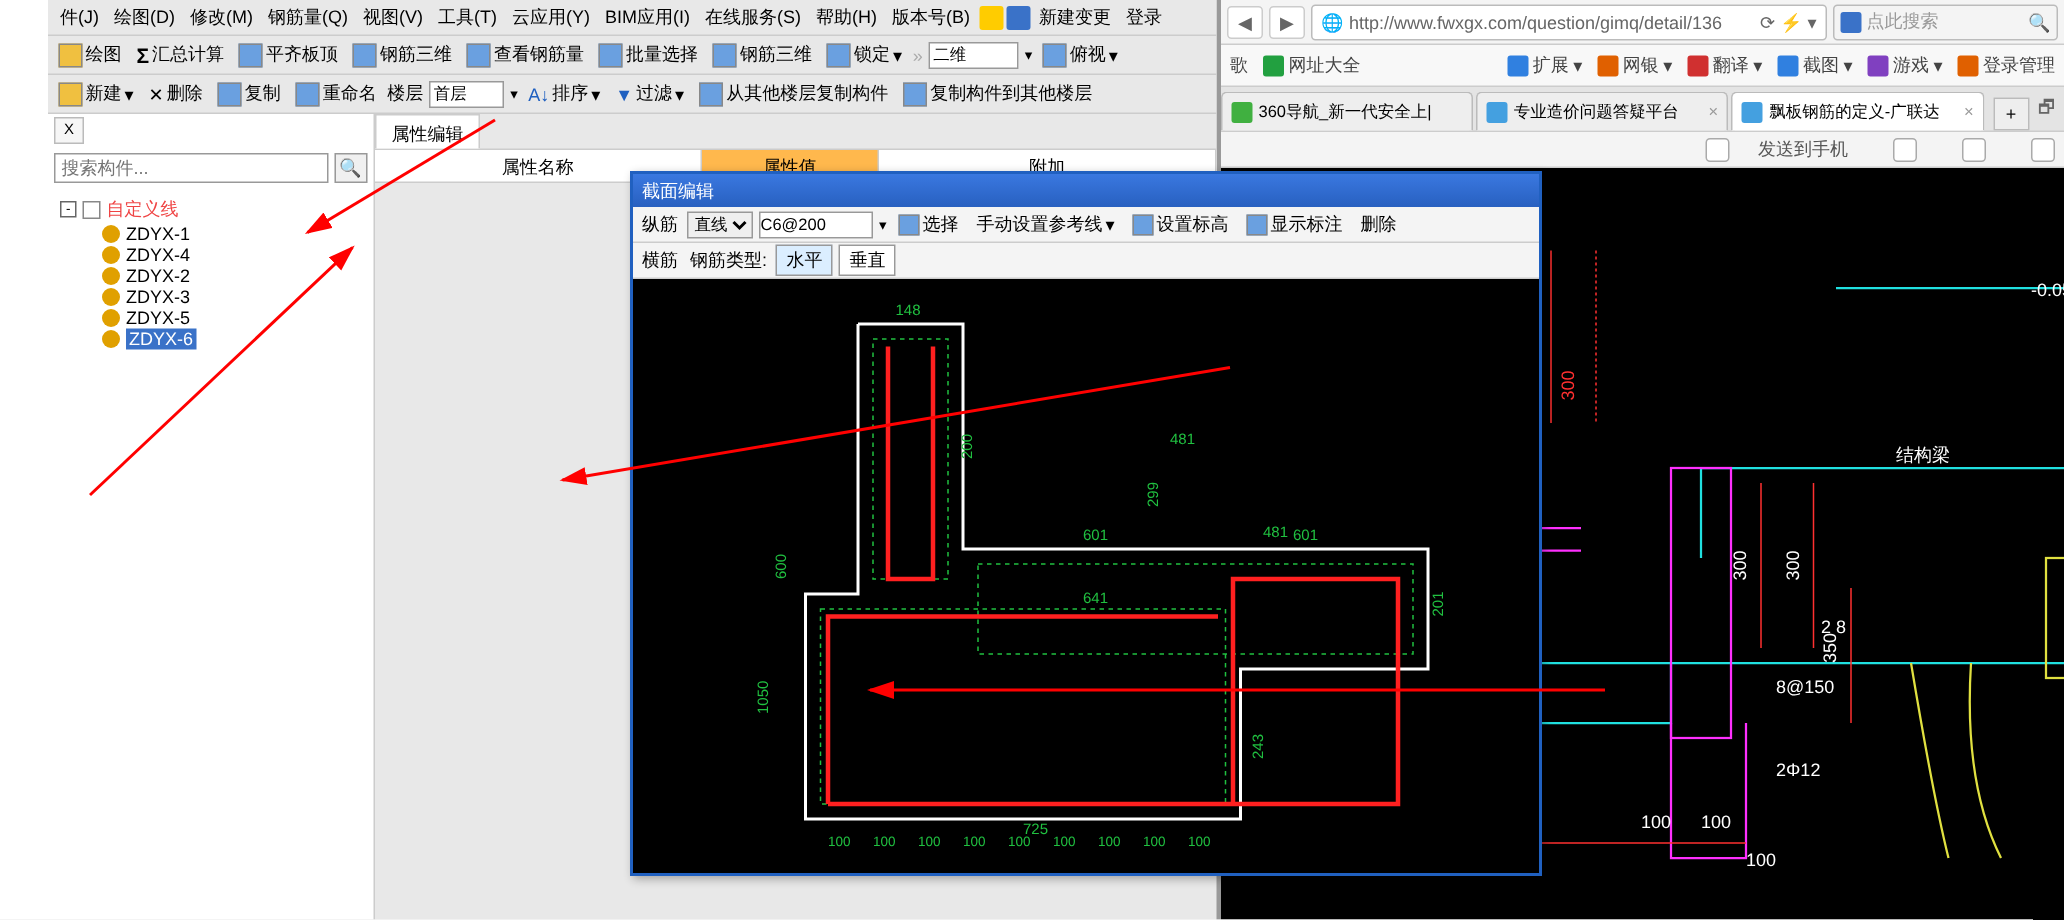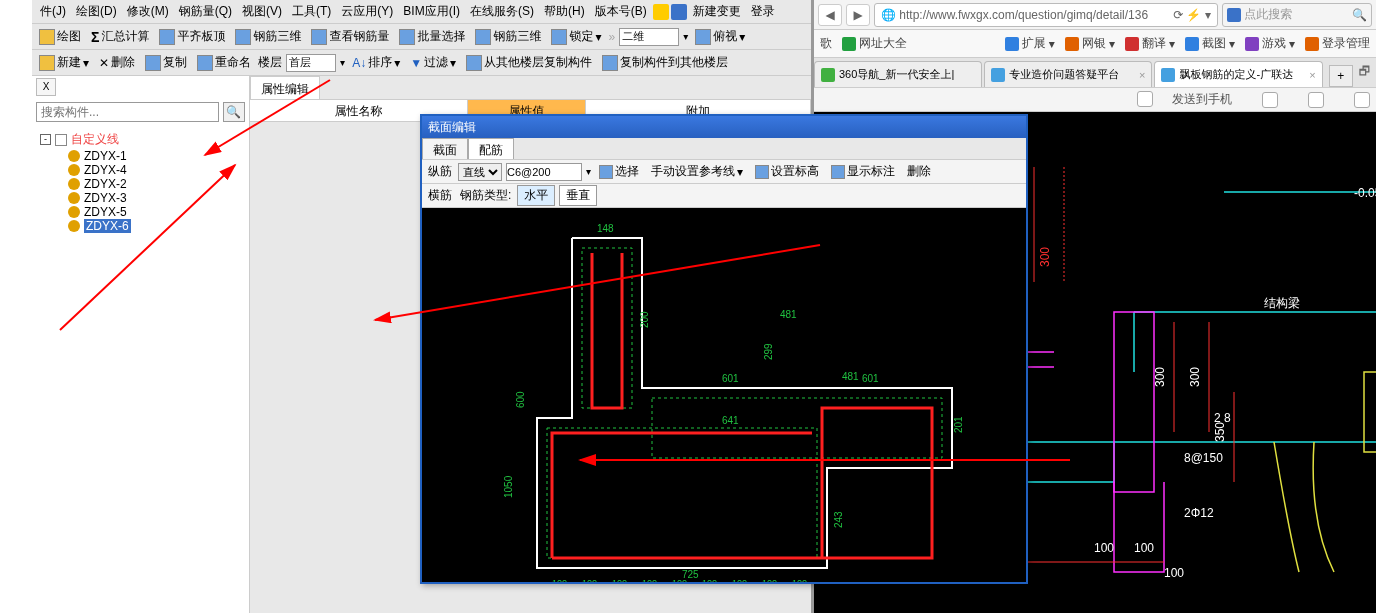--- a/index.html
+++ b/index.html
@@ -74,21 +74,21 @@
 .fav-ico.p { background: #8040c0; }
 .spacer { flex: 1; }
 
 .br-tabs { height: 30px; display: flex; align-items: flex-end; background: #e4e4e4; border-bottom: 1px solid #ccc; }
 .br-tab { height: 26px; max-width: 170px; flex: 1; display: flex; align-items: center; gap: 4px; padding: 0 6px; border: 1px solid #bbb; border-bottom: none; background: #eee; border-radius: 4px 4px 0 0; margin-right: 2px; font-size: 11px; cursor: pointer; text-align: center; }
 .br-tab.active { background: #fff; }
 .br-tab .tclose { margin-left: auto; color: #999; }
 .br-tab .fico { width: 14px; height: 14px; background: #44a0e0; display: inline-block; border-radius: 2px; }
 .newtab { width: 24px; height: 22px; border: 1px solid #bbb; background: #eee; text-align: center; line-height: 20px; cursor: pointer; margin-left: 4px; }
 .send-row { height: 24px; display: flex; align-items: center; justify-content: flex-end; padding: 0 6px; gap: 10px; background: #f4f4f4; border-bottom: 1px solid #ccc; }
-.sr-btn { display: flex; align-items: flex-start; gap: 19px; color: #555; cursor: pointer; margin-left: 20px; }
+.sr-btn { display: flex; align-items: center; gap: 19px; color: #555; cursor: pointer; margin-left: 20px; }
 .sr-ico { width: 16px; height: 16px; border: 1px solid #aaa; background: #fff; border-radius: 3px; display: inline-block; }
 
 .cad-canvas { flex: 1; background: #000; position: relative; overflow: hidden; }
 .cad-canvas svg { position: absolute; left: 0; top: 0; }
 
 
 .arrows { position: absolute; left: 0; top: 0; width: 100%; height: 100%; pointer-events: none; z-index: 50; }
 
 </style>
 </head>
@@ -222,24 +222,20 @@
             <div class="ptab">属性编辑</div>
           </div>
         <div class="prop-head">
           <div class="ph name">属性名称</div>
           <div class="ph val">属性值</div>
           <div class="ph ext">附加</div>
         </div>
 
         <div class="editor-window">
           <div class="title-bar">截面编辑</div>
-          <div class="ed-tabs">
-            <div class="ed-tab">截面</div>
-            <div class="ed-tab active">配筋</div>
-          </div>
           <div class="ed-row">
             <span class="lbl">纵筋</span>
             <select><option>直线</option></select>
             <input style="width: 76px;" value="C6@200">
               <span style="font-size:10px">▾</span>
             <span class="ibtn">
                 <span class="sqico"></span>
                 <span>选择</span>
               </span>
             <span class="ibtn"><span>手动设置参考线</span> ▾</span>

